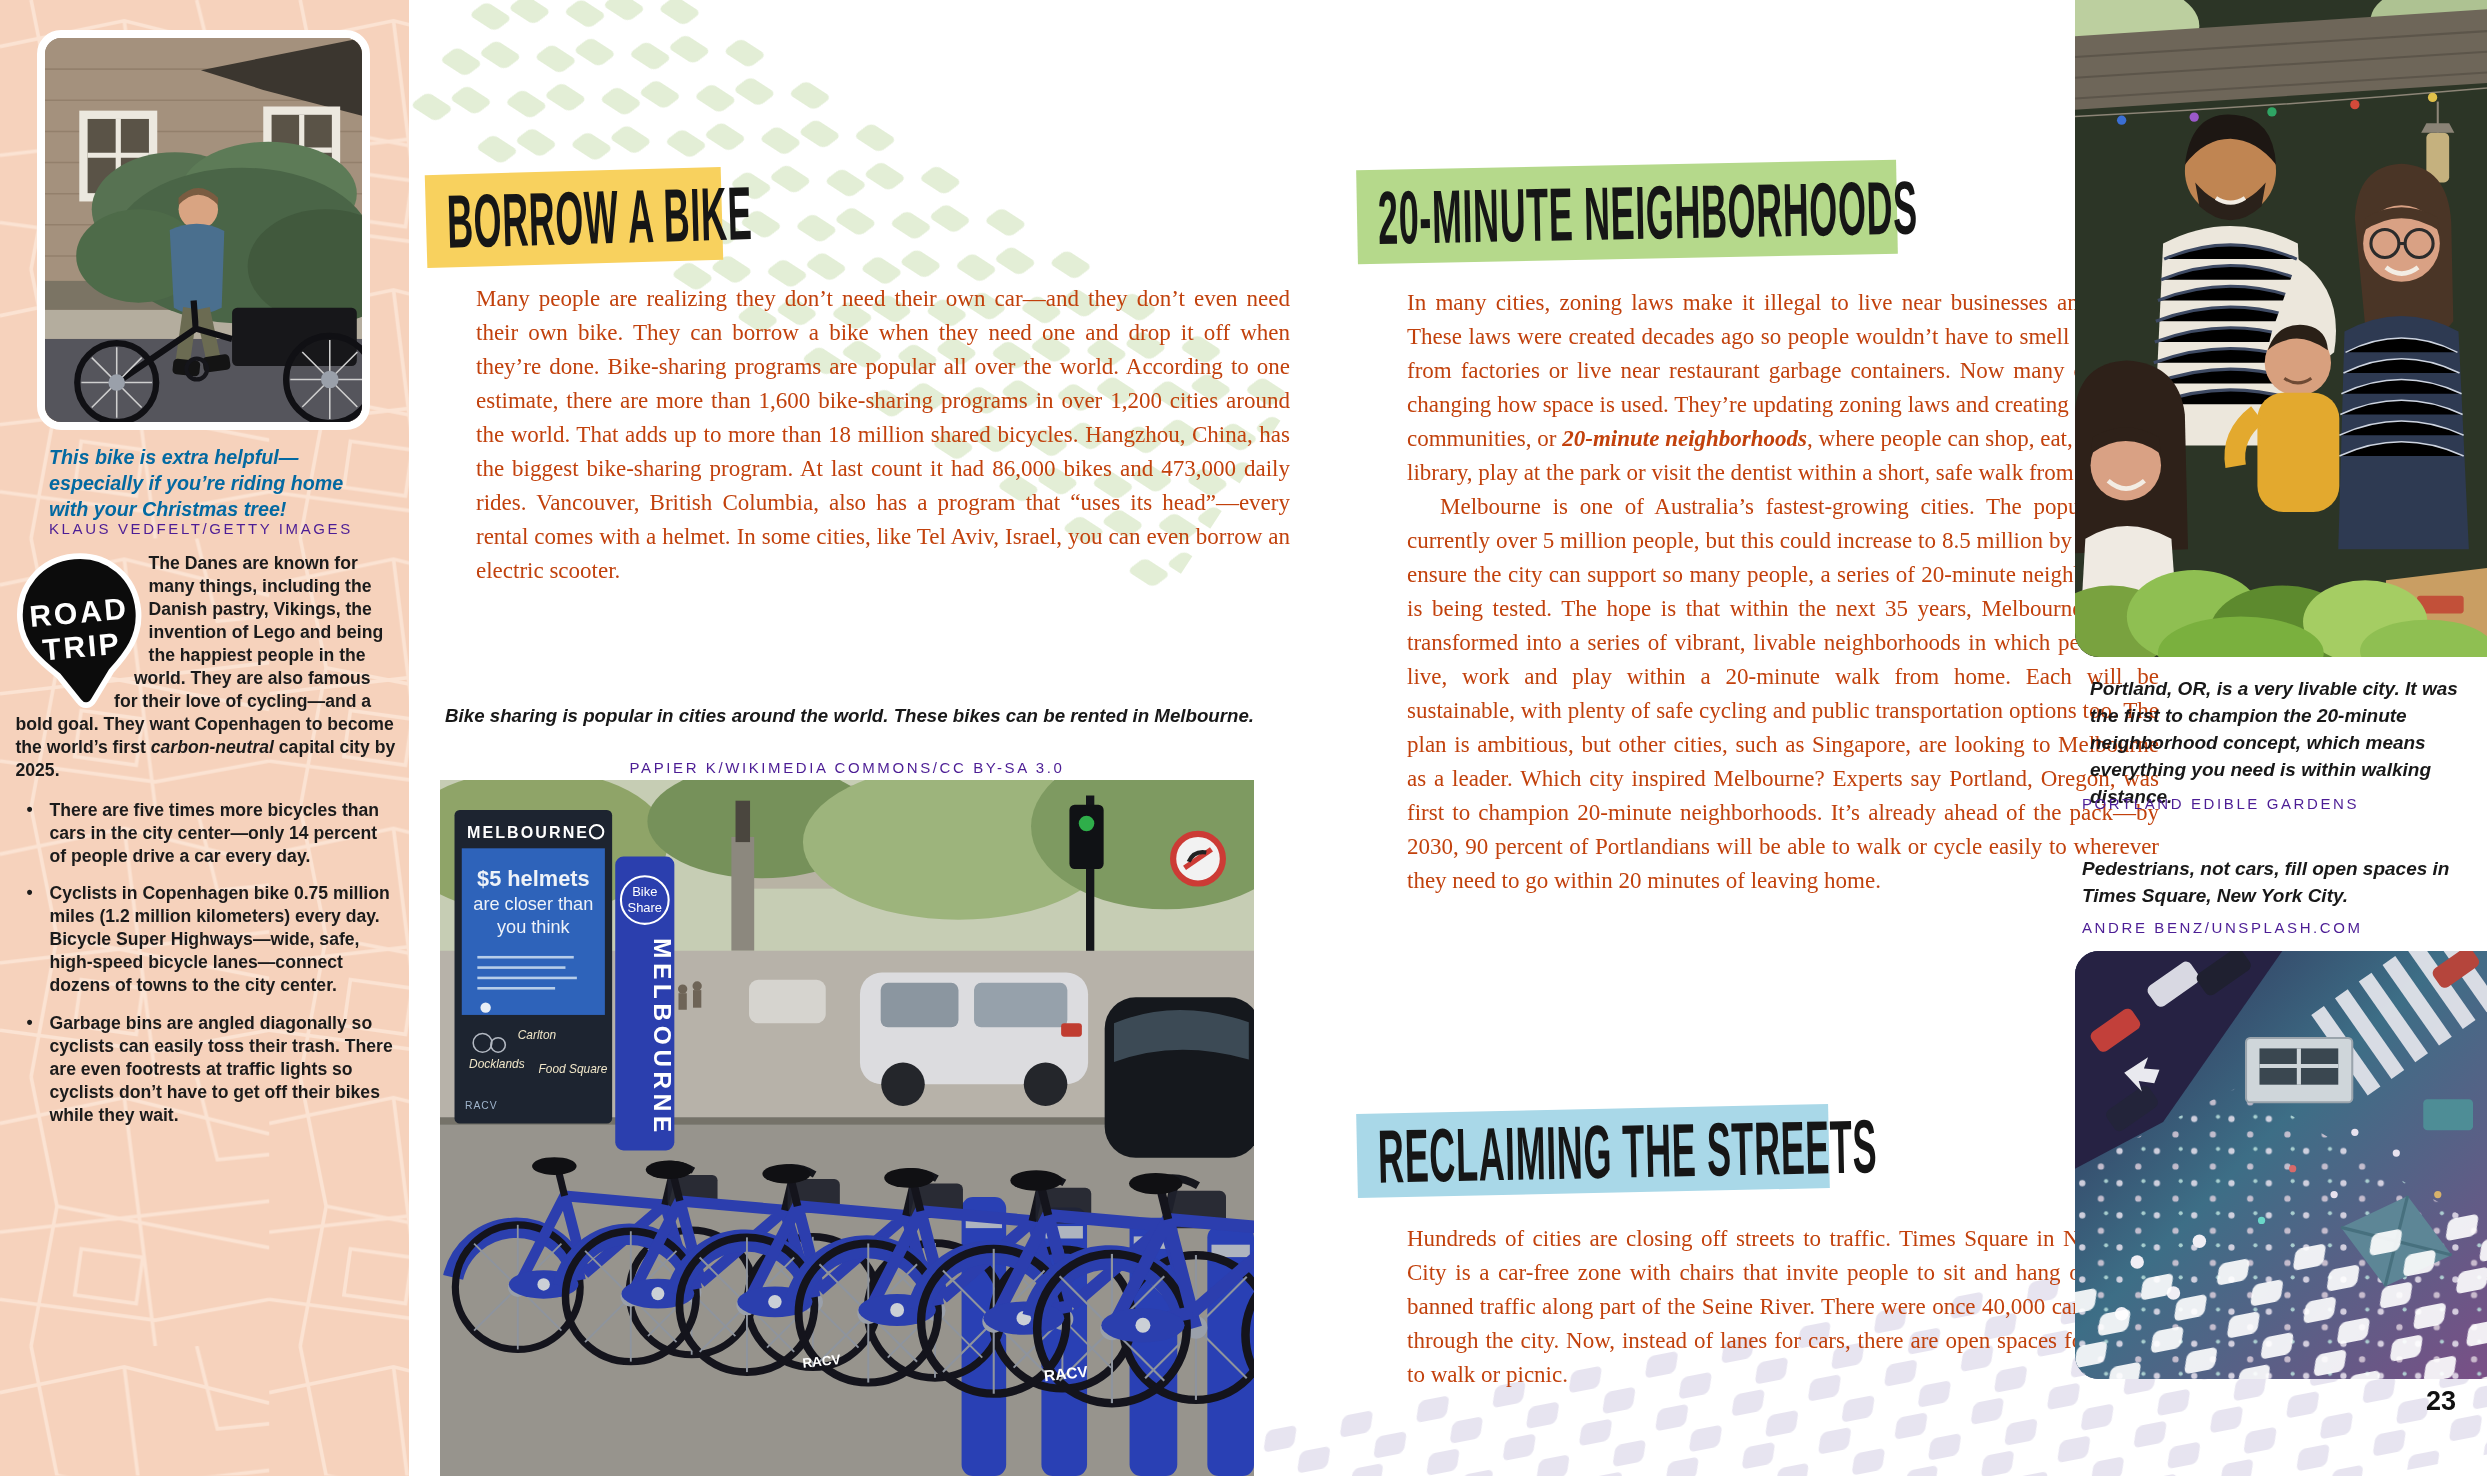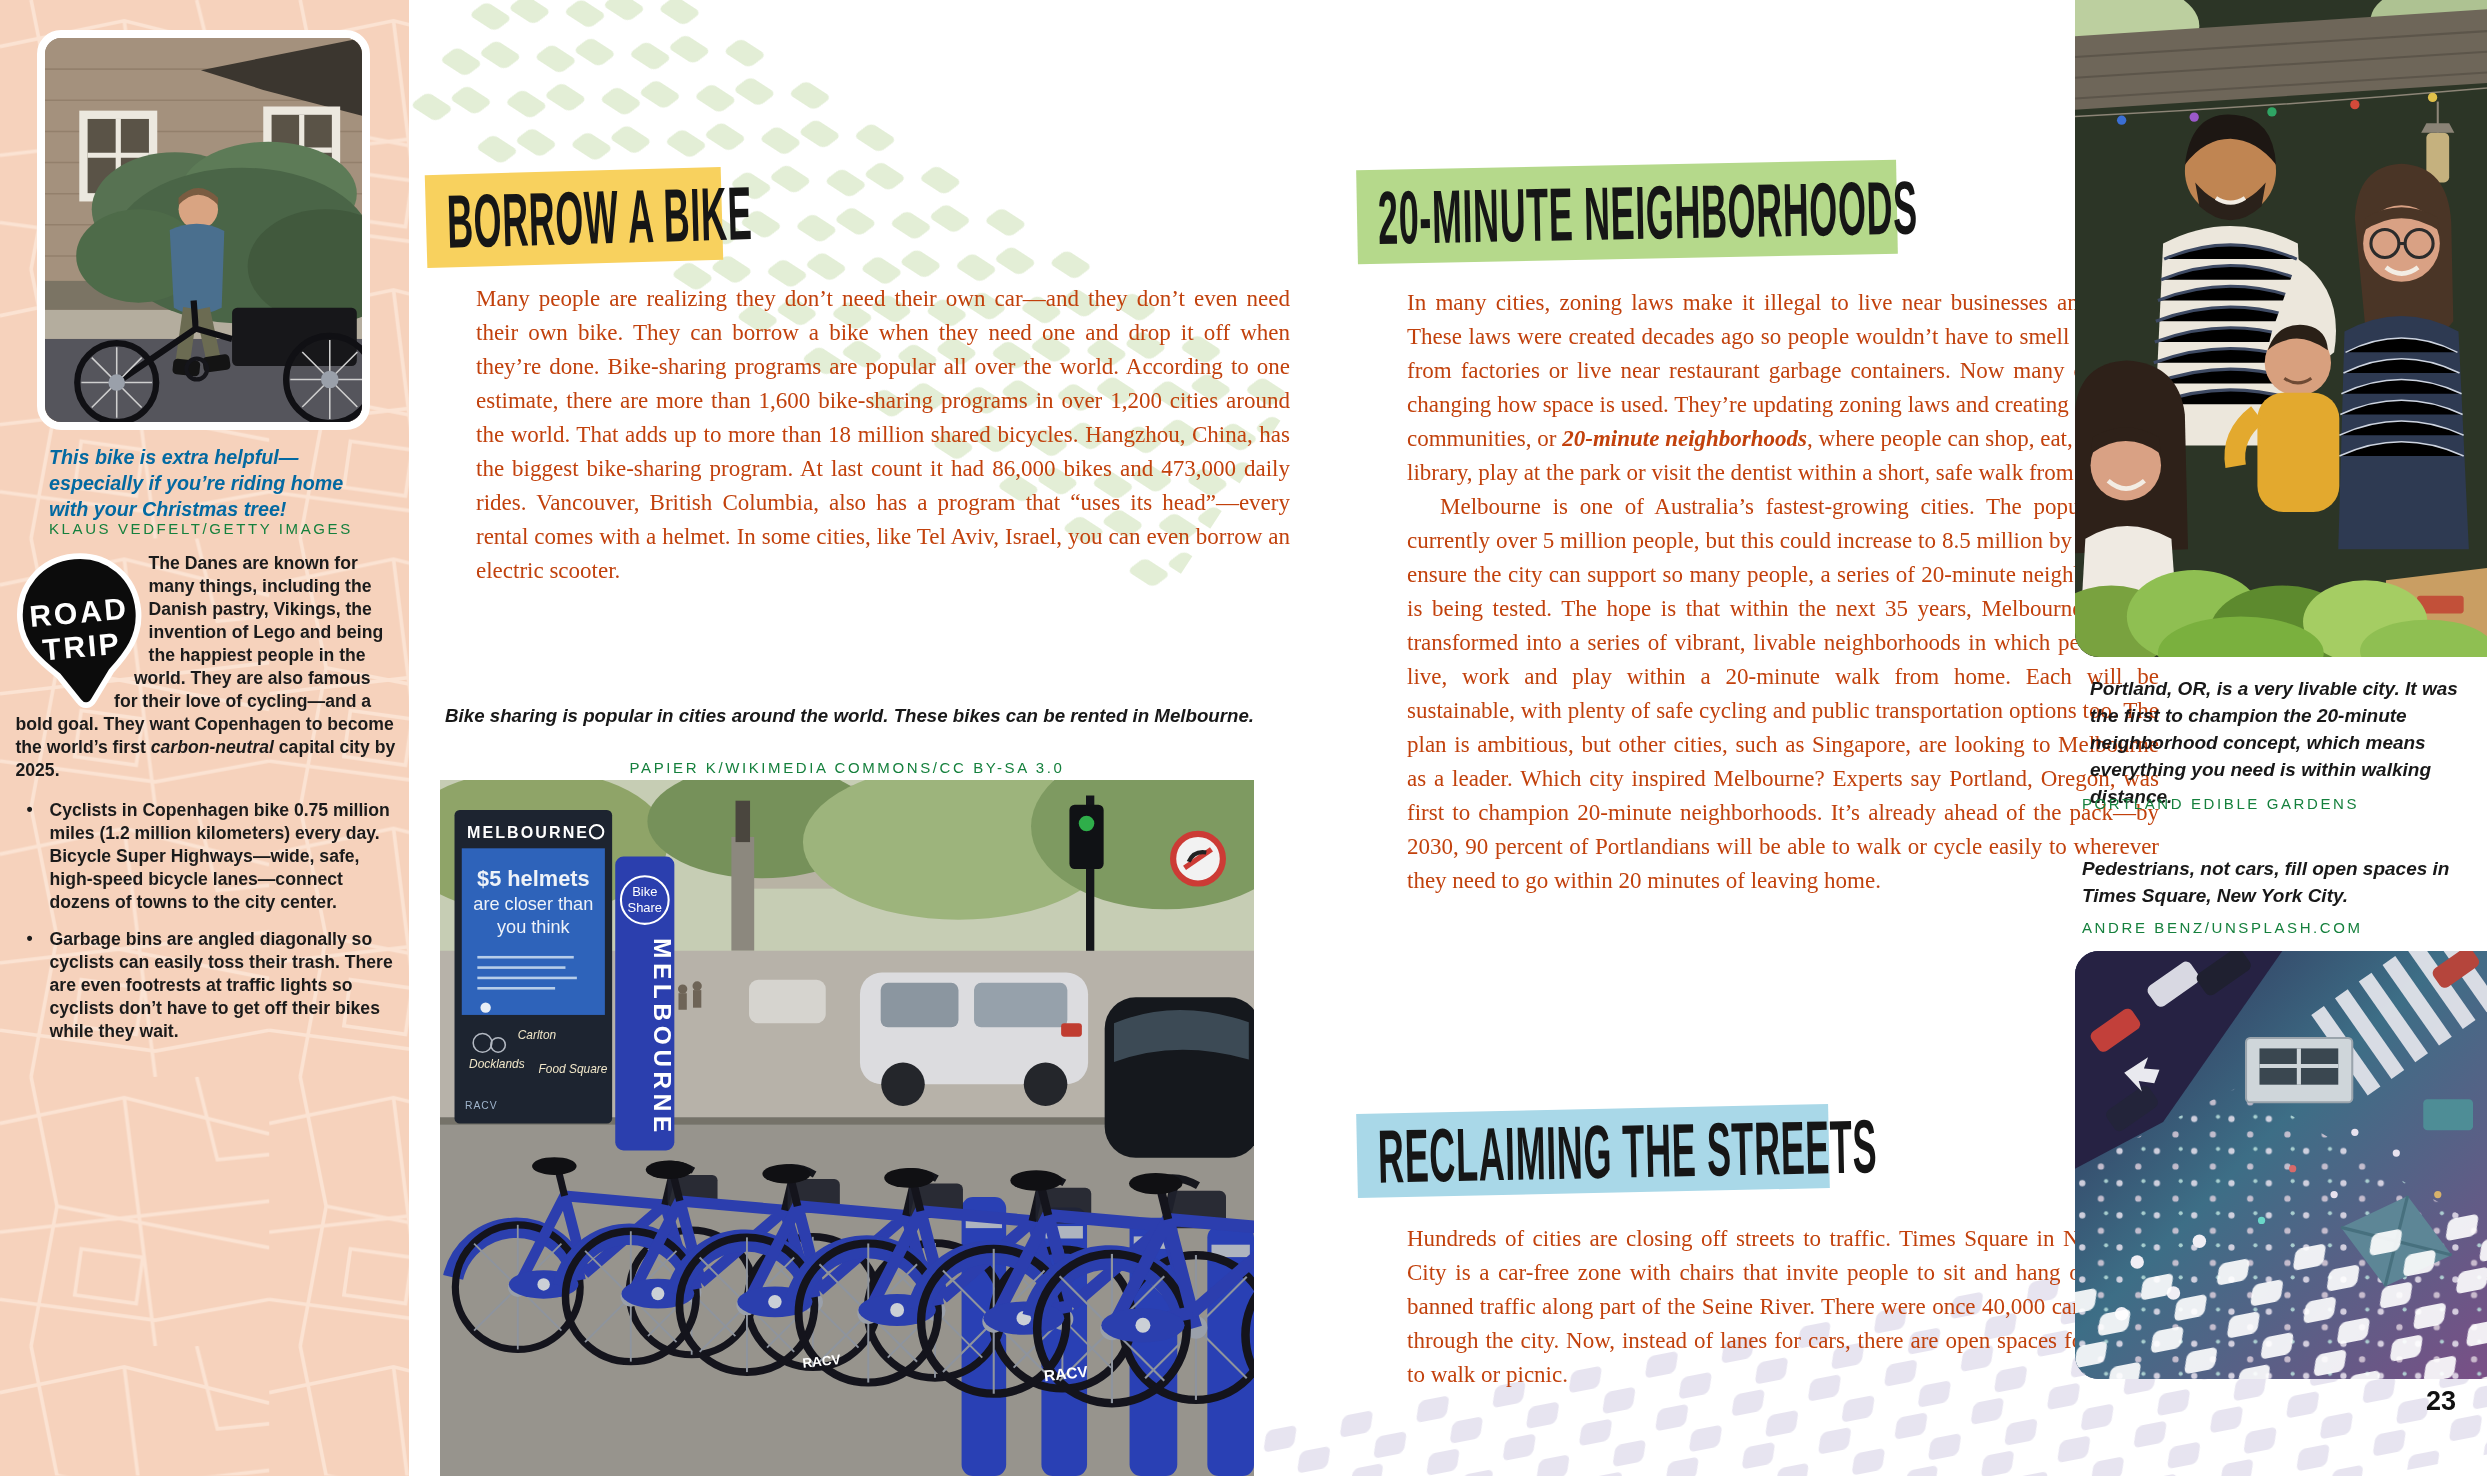--- a/index.html
+++ b/index.html
@@ -11,21 +11,21 @@
   .decor { position:absolute; left:0; top:0; width:2487px; height:1477px; pointer-events:none; }
 
   
   .sidebar-left { position:absolute; left:0; top:0; width:409px; height:1477px; background:#f6d2bc; }
   .map-svg { position:absolute; inset:0; }
   .photo-card { position:absolute; left:37px; top:30px; width:333px; height:400px;
                 border:8.3px solid #ffffff; border-radius:24px; overflow:hidden; background:#9f8d7b; }
   .photo-card svg { display:block; width:100%; height:100%; }
   .cap-left { position:absolute; left:49px; top:444px; width:324px;
               font:italic 700 19.7px/26px "Liberation Sans", sans-serif; color:#0369a1; }
-  .credit { font:400 15px/18.7px "Liberation Sans", sans-serif; letter-spacing:2.6px; color:#15803d; }
+  .credit { font:400 15px/18.7px "Liberation Sans", sans-serif; letter-spacing:2.6px; color:#4c1d95; }
   .credit-left { position:absolute; left:49px; top:520px; width:342px; }
   .roadtrip { position:absolute; left:15.5px; top:552px; width:381px; color:#1b1b1b; }
   .pin-float { float:left; width:129px; height:156px; margin-right:4.1px;
                shape-outside: polygon(0 0, 100% 0, 100% 48%, 72% 78%, 46% 100%, 0 100%);
                shape-margin:13.5px; }
   .intro, .facts { font:700 17.6px/23px "Liberation Sans", sans-serif; }
   .intro .cn { font-style:italic; }
   .facts { list-style:none; margin-top:16.6px; padding-left:34px; }
   .facts li { position:relative; margin-bottom:14.5px; }
   .facts li::before { content:"\2022"; position:absolute; left:-23px; top:-1px; }
@@ -184,20 +184,21 @@
         <svg viewBox="0 0 248 310">
           <g transform="rotate(-5 124 150)">
             <path d="M124 8 C190 8 238 58 238 122 C238 172 210 202 176 234 L138 286 C130 298 116 298 109 286 L74 234 C40 202 10 172 10 122 C10 58 58 8 124 8 Z" fill="#0c0c0c" stroke="#ffffff" stroke-width="11"></path>
             <text x="124" y="136" text-anchor="middle" fill="#ffffff" font-size="58" font-weight="700" letter-spacing="5">ROAD</text>
             <text x="124" y="202" text-anchor="middle" fill="#ffffff" font-size="58" font-weight="700" letter-spacing="5">TRIP</text>
           </g>
         </svg>
       </div>
       <p class="intro"><span>The Danes are known for many things, including the Danish pastry, Vikings, the invention of Lego and being the happiest people in the world. They are also famous for their love of cycling—and a bold goal. They want Copenhagen to become the world’s first </span><em class="cn">carbon-neutral</em><span> capital city by 2025.</span></p>
       <ul class="facts">
+        <li>There are five times more bicycles than cars in the city center—only 14 percent of people drive a car every day.</li>
         <li>Cyclists in Copenhagen bike 0.75 million miles (1.2 million kilometers) every day. Bicycle Super Highways—wide, safe, high-speed bicycle lanes—connect dozens of towns to the city center.</li>
         <li>Garbage bins are angled diagonally so cyclists can easily toss their trash. There are even footrests at traffic lights so cyclists don’t have to get off their bikes while they wait.</li>
       </ul>
     </div>
   </aside>
 
   <div class="hl hl-yellow">
     <span class="ht">BORROW A BIKE</span>
   </div>
   <p class="serif" id="col1-body">Many people are realizing they don’t need their own car—and they don’t even need their own bike. They can borrow a bike when they need one and drop it off when they’re done. Bike-sharing programs are popular all over the world. According to one estimate, there are more than 1,600 bike-sharing programs in over 1,200 cities around the world. That adds up to more than 18 million shared bicycles. Hangzhou, China, has the biggest bike-sharing program. At last count it had 86,000 bikes and 473,000 daily rides. Vancouver, British Columbia, also has a program that “uses its head”—every rental comes with a helmet. In some cities, like Tel Aviv, Israel, you can even borrow an electric scooter.</p>

